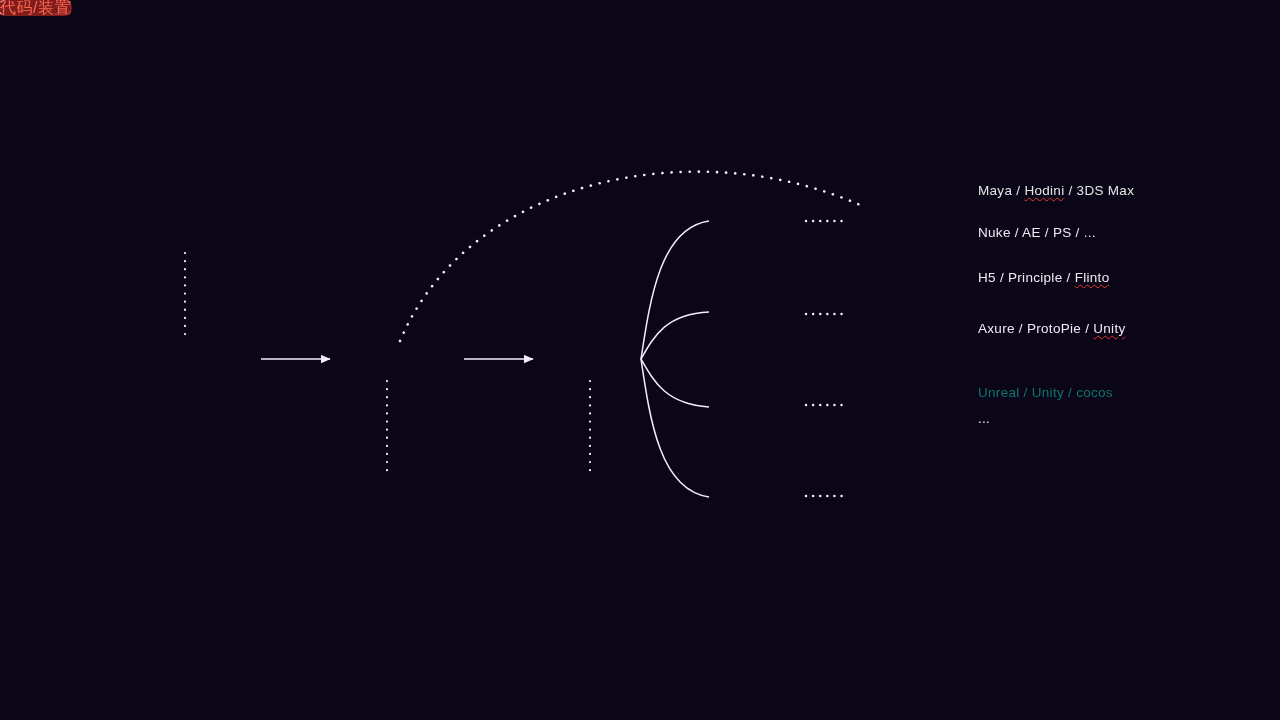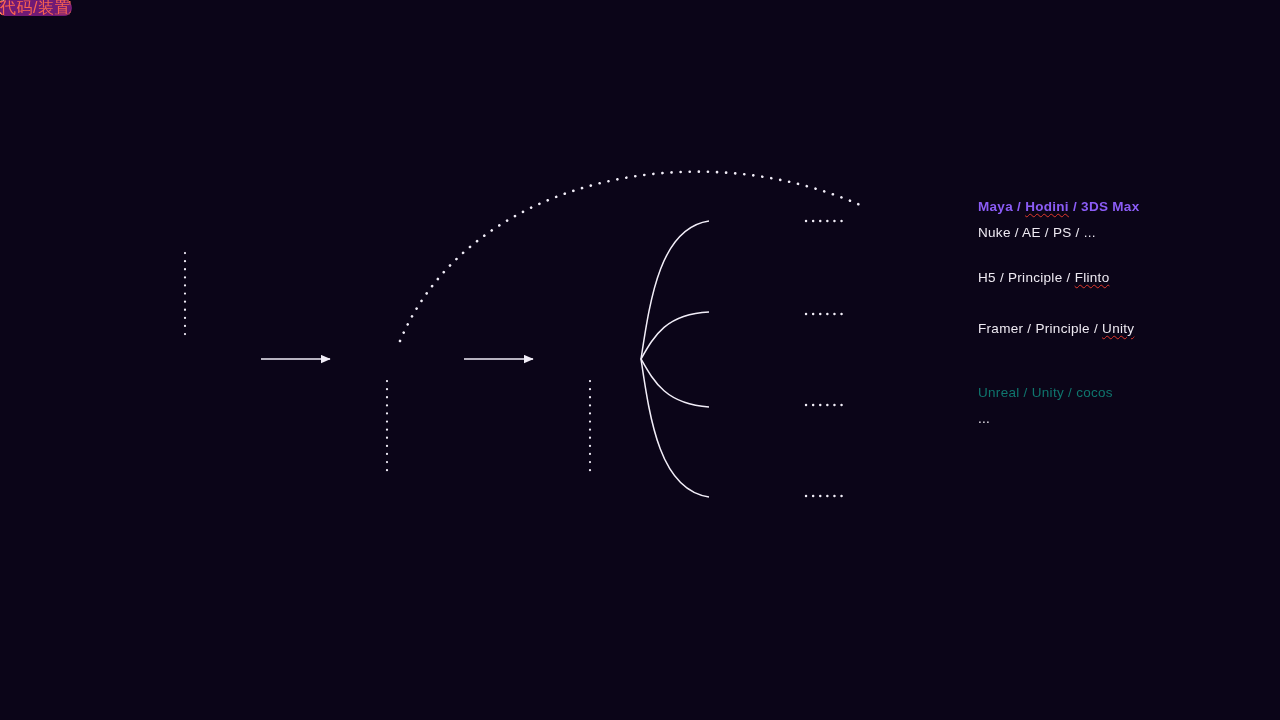--- a/index.html
+++ b/index.html
@@ -36,21 +36,21 @@
     box-sizing: border-box;
     border-radius: 999px;
     white-space: nowrap;
     letter-spacing: 0.5px;
   }
   .node-label {
     display: block;
     line-height: 1;
   }
   .node.light {
-    background: #701a75;
+    background: #7f1d1d;
     color: #fa6450;
   }
   .node.accent {
     background: #fa6450;
     color: #ffffff;
   }
   .note {
     position: absolute;
     color: #eeeaf2;
     font-size: 13.5px;
@@ -140,21 +140,21 @@
     <span class="node-label">动态原型</span>
   </div>
   <div class="node light" id="node-engine">
     <span class="node-label">引擎</span>
   </div>
   <div class="node light" id="node-code_device">
     <span class="node-label">代码/装置</span>
   </div>
 
   <div id="notes-layer">
-      <div class="note" style="left: 978px; top: 200px; color: #8b5cf6; font-weight: bold;"><span>Maya / </span><span class="sp" style="text-decoration-color: rgb(224, 56, 44);">Hodini</span><span> / 3DS Max</span></div>
+      <div class="note" style="left: 978px; top: 184px; color: #e5e5e5;"><span>Maya / </span><span class="sp" style="text-decoration-color: rgb(224, 56, 44);">Hodini</span><span> / 3DS Max</span></div>
       <div class="note" style="left: 978px; top: 226px; color: rgb(238, 234, 242);"><span>Nuke / AE / PS / ...</span></div>
       <div class="note" style="left: 978px; top: 271px; color: rgb(238, 234, 242);"><span>H5 / Principle / </span><span class="sp" style="text-decoration-color: rgb(224, 56, 44);">Flinto</span></div>
-      <div class="note" style="left: 978px; top: 322px; color: rgb(238, 234, 242);"><span>Framer / Principle / </span><span class="sp" style="text-decoration-color: rgb(224, 56, 44);">Unity</span></div>
+      <div class="note" style="left: 978px; top: 322px; color: rgb(238, 234, 242);"><span>Axure / ProtoPie / </span><span class="sp" style="text-decoration-color: rgb(224, 56, 44);">Unity</span></div>
       <div class="note" style="left: 978px; top: 386px; color: #0f766e;"><span>Unreal / Unity / cocos</span></div>
       <div class="note" style="left: 978px; top: 412px; color: rgb(238, 234, 242);"><span>...</span></div>
     </div>
 
 </div>
 
 </body></html>

